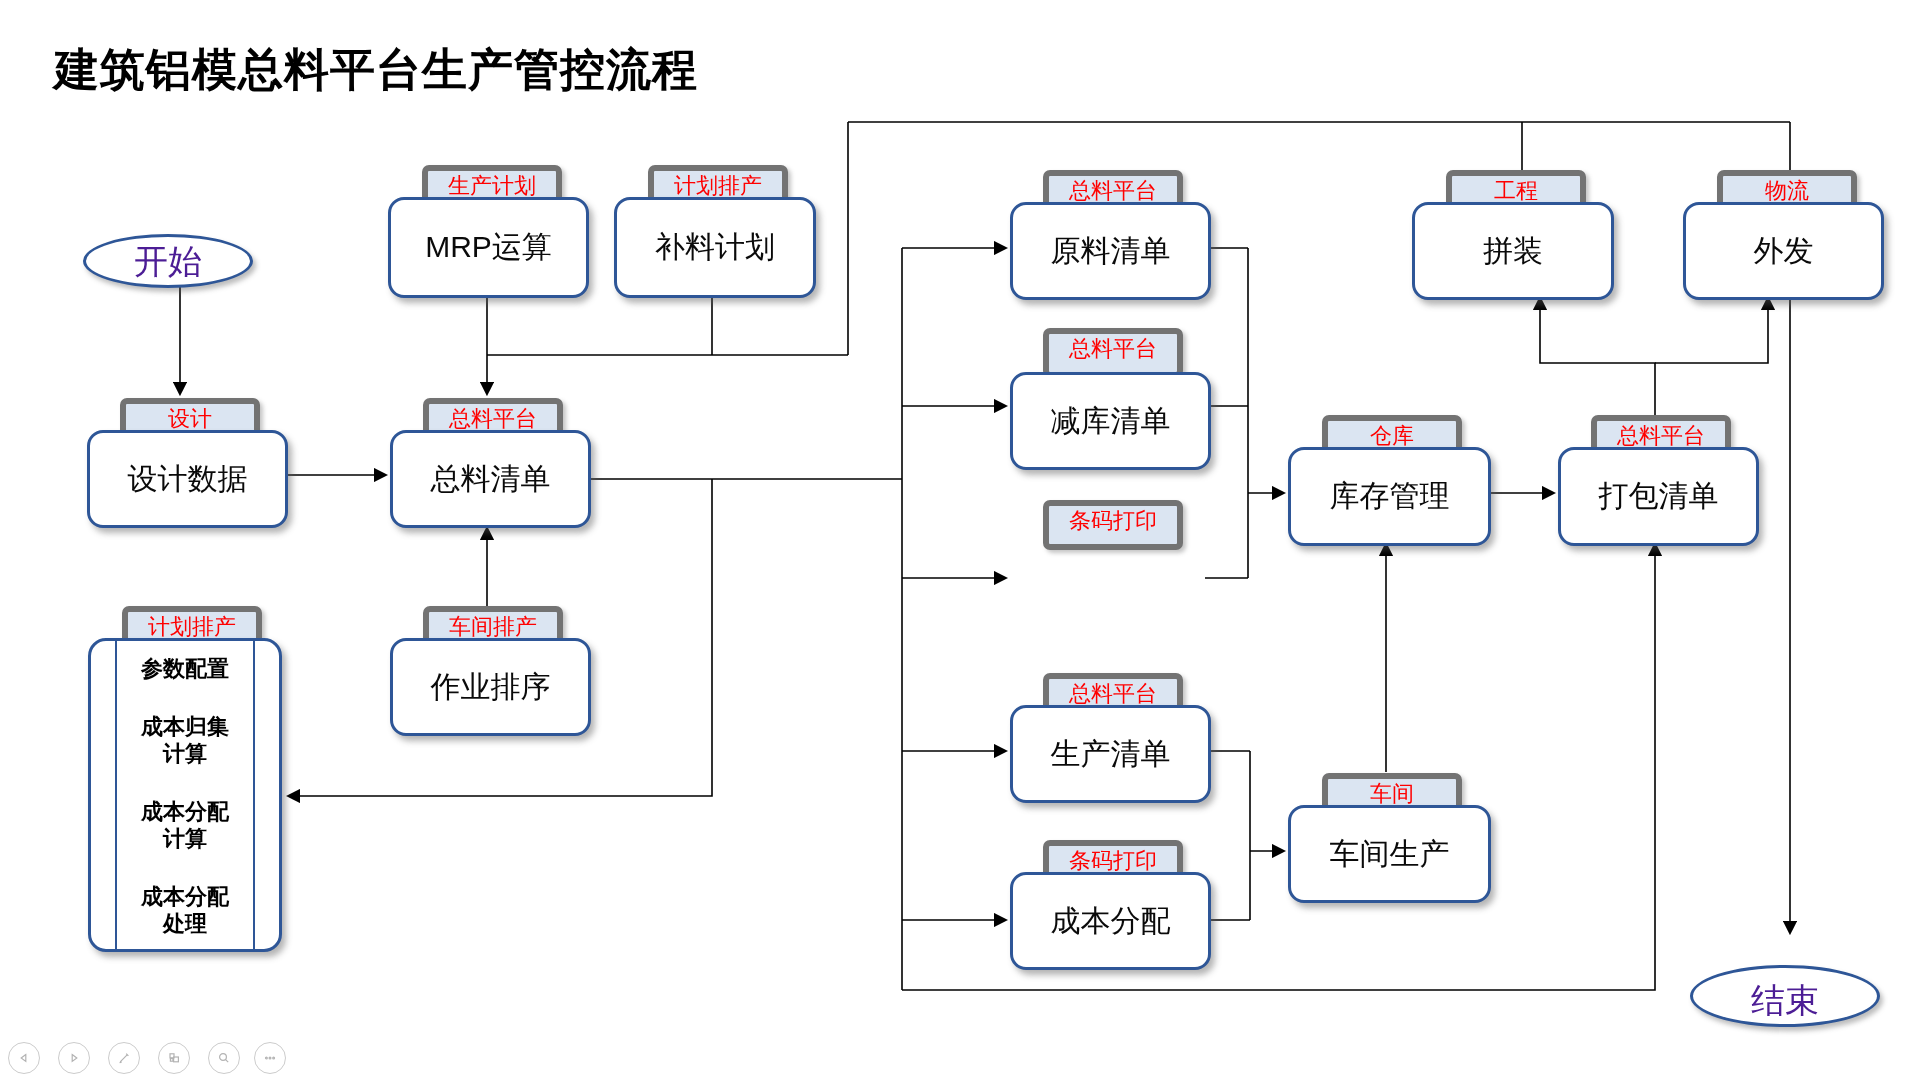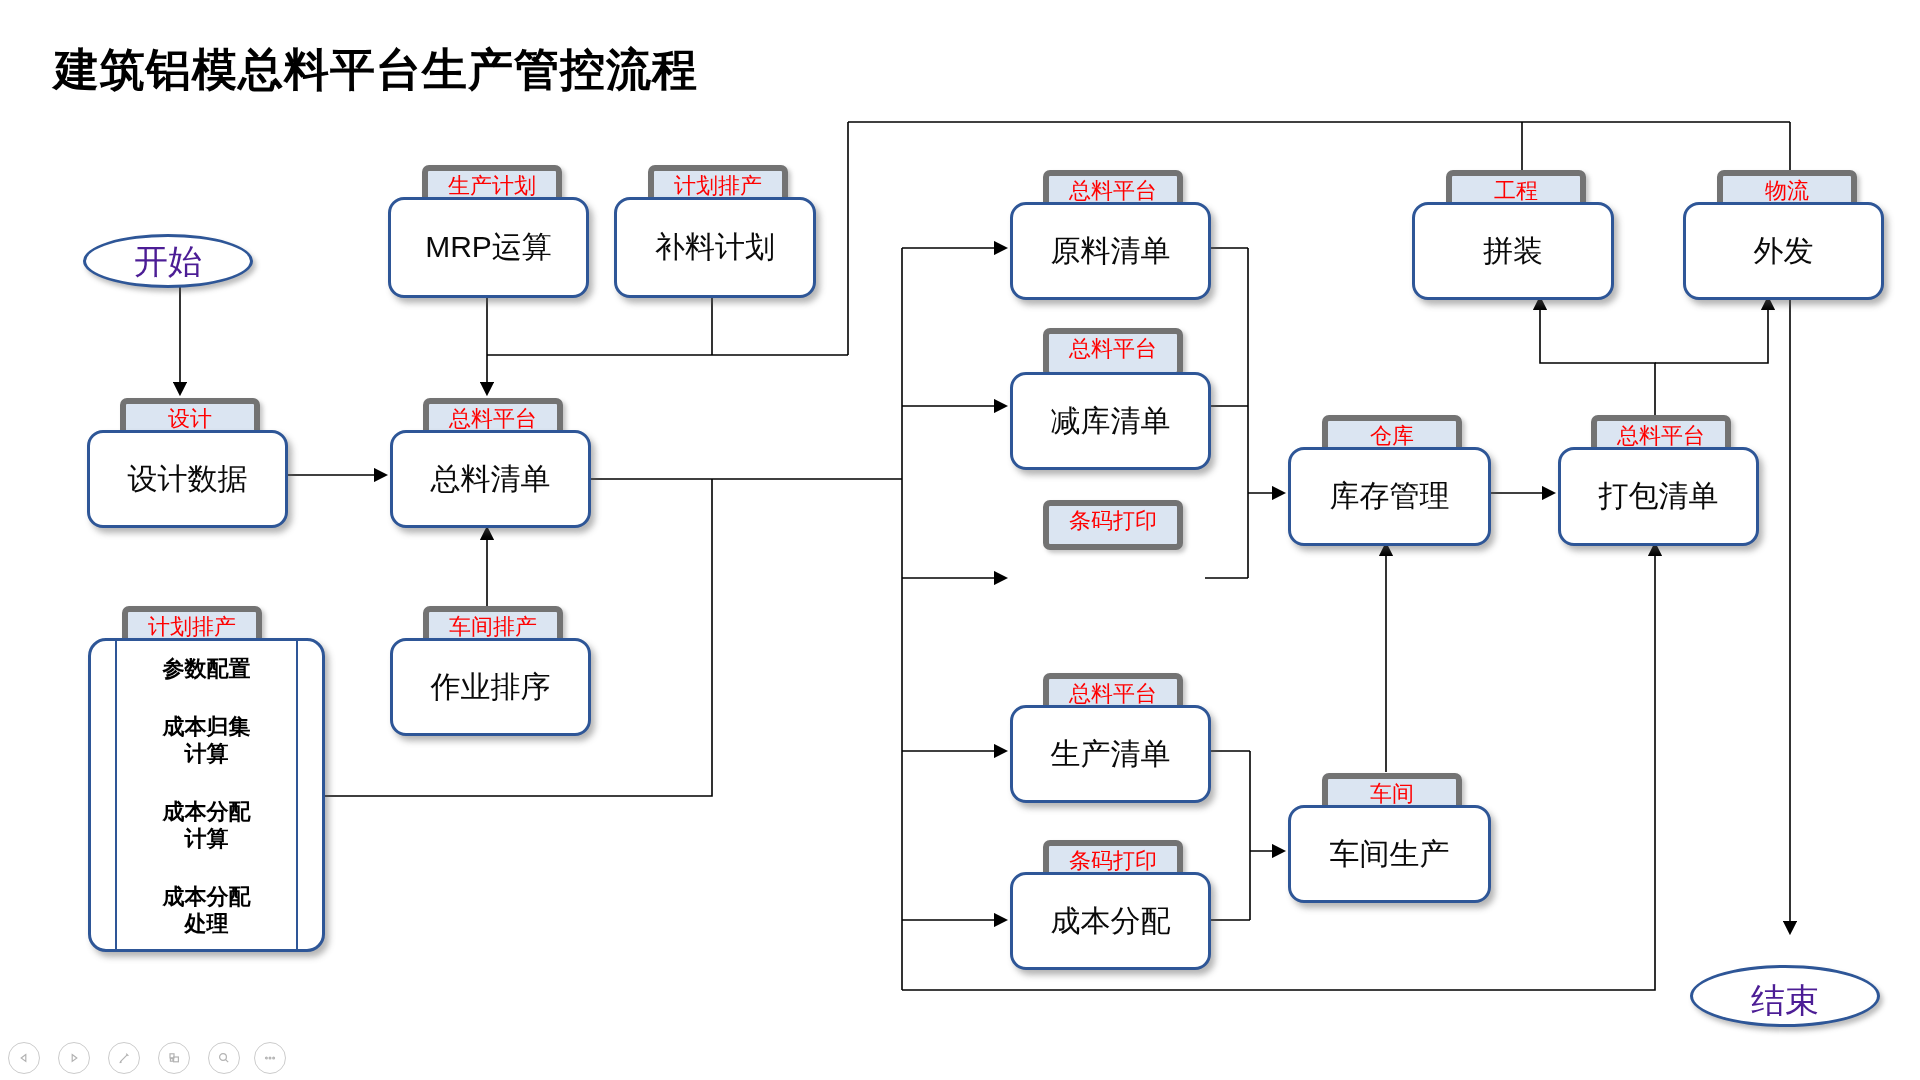--- a/index.html
+++ b/index.html
@@ -13,21 +13,21 @@
         box-shadow:4px 5px 6px rgba(90,90,90,.45);display:flex;align-items:center;
         justify-content:center;font-size:30px;color:#0a0a0a;white-space:nowrap;}
   .tag{position:absolute;width:128px;height:38px;background:#dbe5f2;border:6px solid #737373;
        border-radius:7px;box-shadow:3px 3px 4px rgba(90,90,90,.35);display:flex;
        align-items:flex-start;justify-content:center;color:#ff0000;font-size:22px;
        line-height:30px;white-space:nowrap;}
   .ellipse{position:absolute;background:#fff;border:3px solid #2e5697;border-radius:50%;
         box-shadow:3px 4px 5px rgba(90,90,90,.4);display:flex;align-items:flex-end;
         justify-content:center;font-size:34px;color:#4c1d95;margin-top:28px;}
   .cost{position:absolute;left:88px;top:638px;width:188px;height:308px;background:#fff;
-        border:3px solid #2e5697;border-radius:18px;box-shadow:4px 5px 6px rgba(90,90,90,.45);padding-left:43px;}
+        border:3px solid #2e5697;border-radius:18px;box-shadow:4px 5px 6px rgba(90,90,90,.45);}
   .cost .rail{position:absolute;top:0;bottom:0;width:0;border-left:2px solid #2e5697;}
   .rail-l{left:24px;} .rail-r{right:24px;}
   .cost-items{position:absolute;left:26px;right:26px;top:0;bottom:0;display:flex;
         flex-direction:column;align-items:center;padding-top:14px;gap:30px;}
   .cost-item{font-size:22px;font-weight:700;color:#000;text-align:center;
         white-space:pre-line;line-height:1.25;}
   .controls{position:absolute;left:0px;top:1040px;width:300px;height:36px;}
   .ctl{position:absolute;width:30px;height:30px;border:1.5px solid #cccccc;border-radius:50%;
        background:#fff;display:flex;align-items:center;justify-content:center;}
   .ctl svg{stroke:#b3b3b3;fill:none;stroke-width:1.2;}

